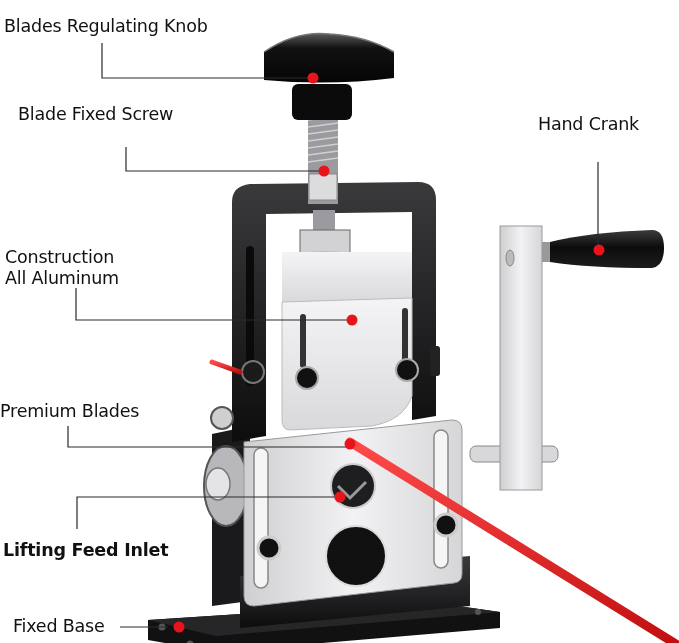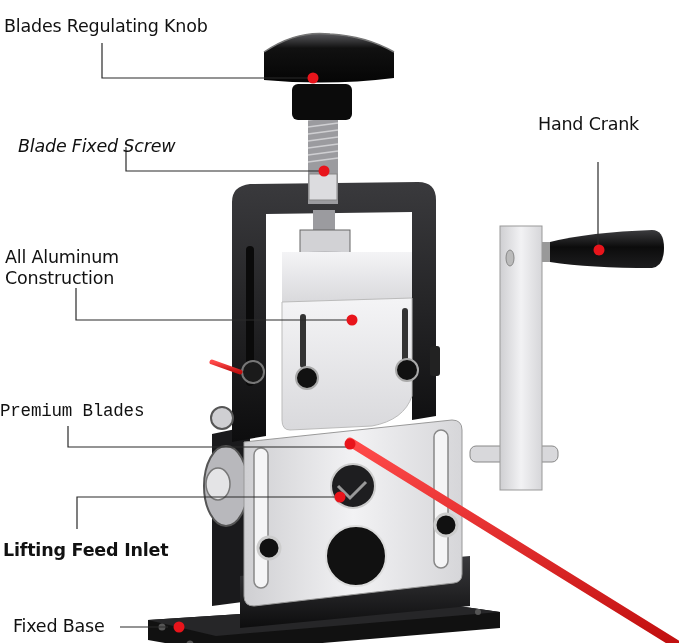--- a/index.html
+++ b/index.html
@@ -146,30 +146,30 @@
       <circle cx="340" cy="481" r="5.5"></circle>
       <circle cx="179" cy="611" r="5.5"></circle>
       <circle cx="599" cy="234" r="5.5"></circle>
     </g>
   </svg>
 
   <div class="label" style="left:4px; top:0px;">
     <span>Blades Regulating Knob</span>
   </div>
 
-  <div class="label" style="left:18px; top:120px;font-style:italic;">
+  <div class="label" style="left:18px; top:88px;">
     <span>Blade Fixed Screw</span>
   </div>
 
   <div class="label two" style="left:5px; top:231px;">
+    <div>Construction</div>
     <div>All Aluminum</div>
-    <div>Construction</div>
   </div>
 
-  <div class="label" style="left:0px; top:385px;font-family:Liberation Mono, monospace;">
+  <div class="label" style="left:0px; top:385px;">
     <span>Premium Blades</span>
   </div>
 
   <div class="label" style="left:3px; top:524px;font-weight:bold;">
     <span>Lifting Feed Inlet</span>
   </div>
 
   <div class="label" style="left:13px; top:600px;">
     <span>Fixed Base</span>
   </div>

